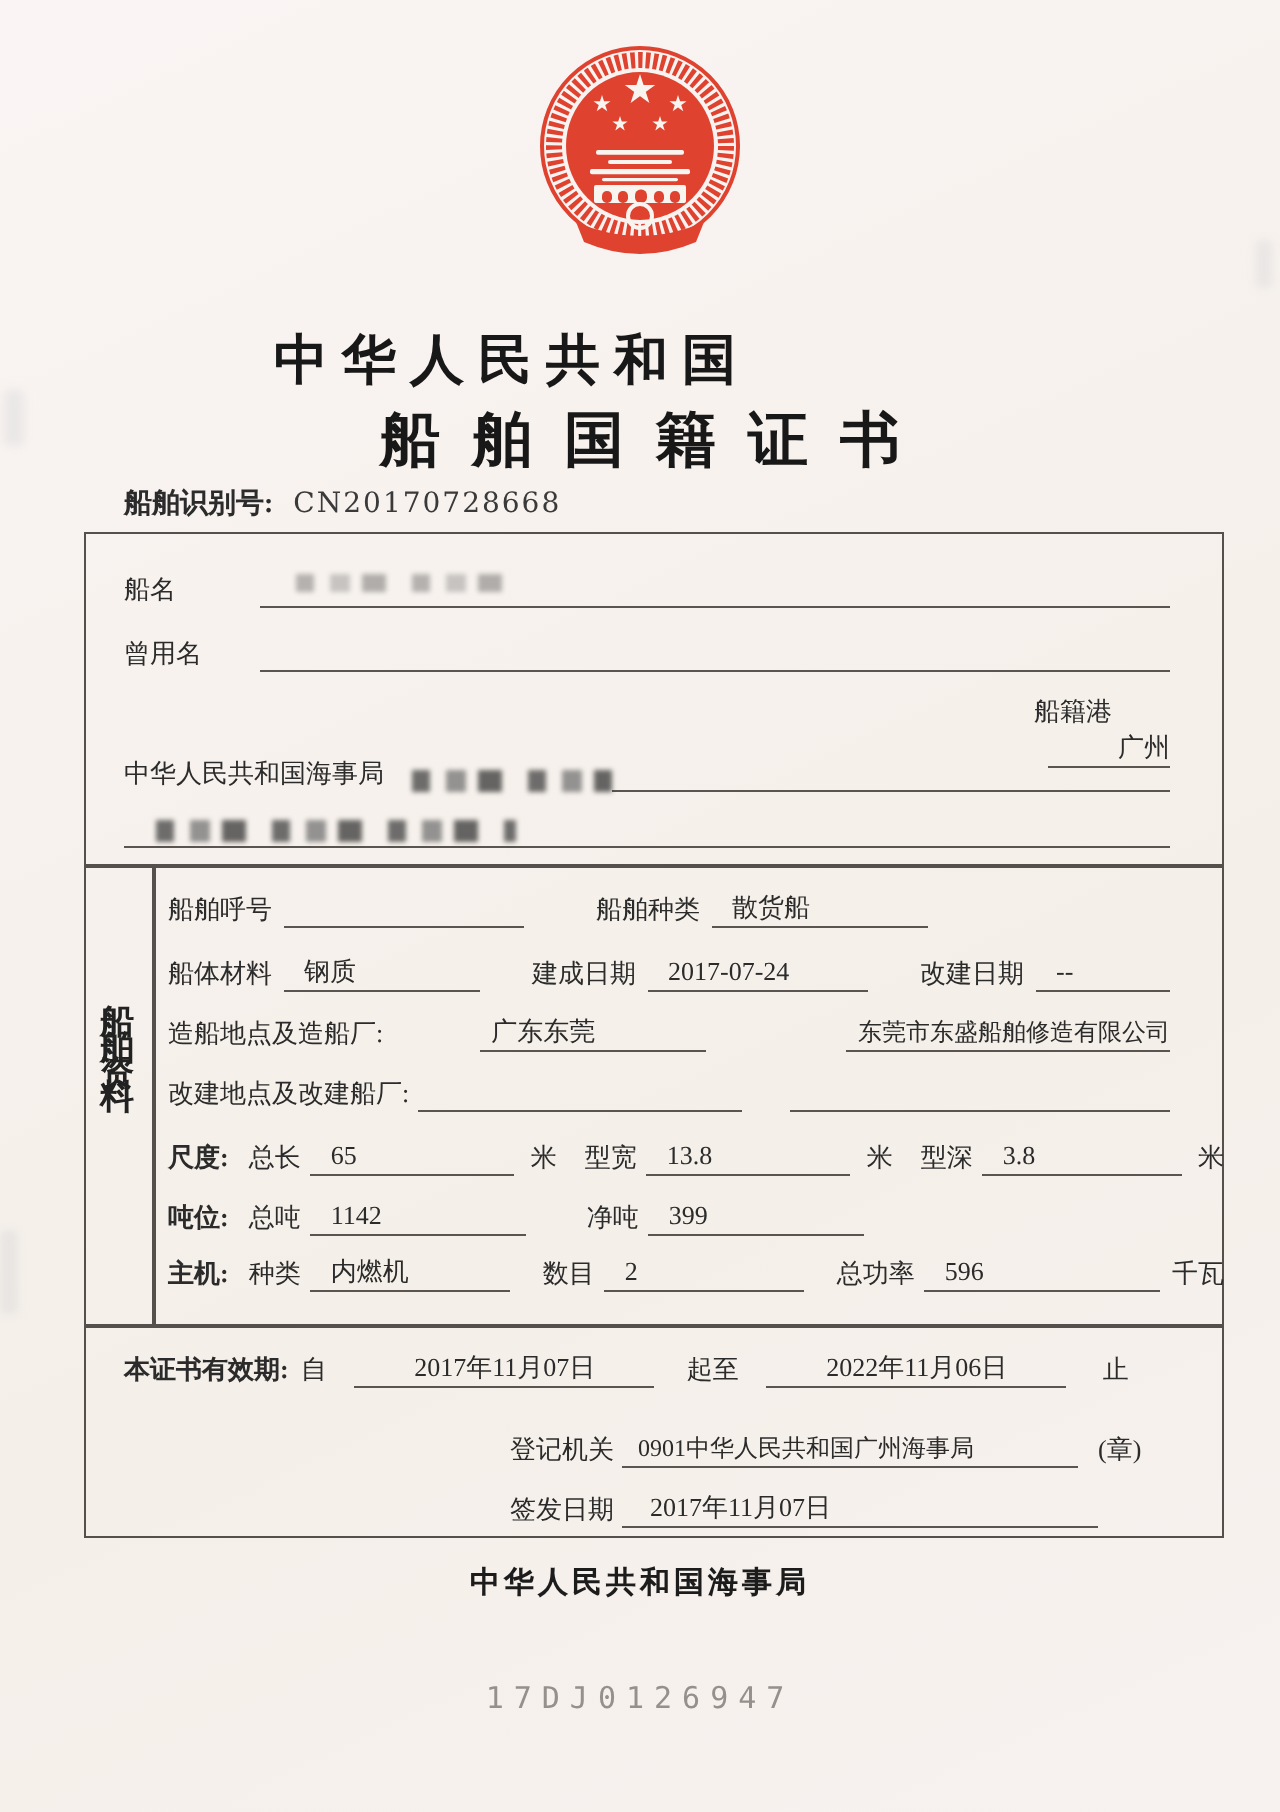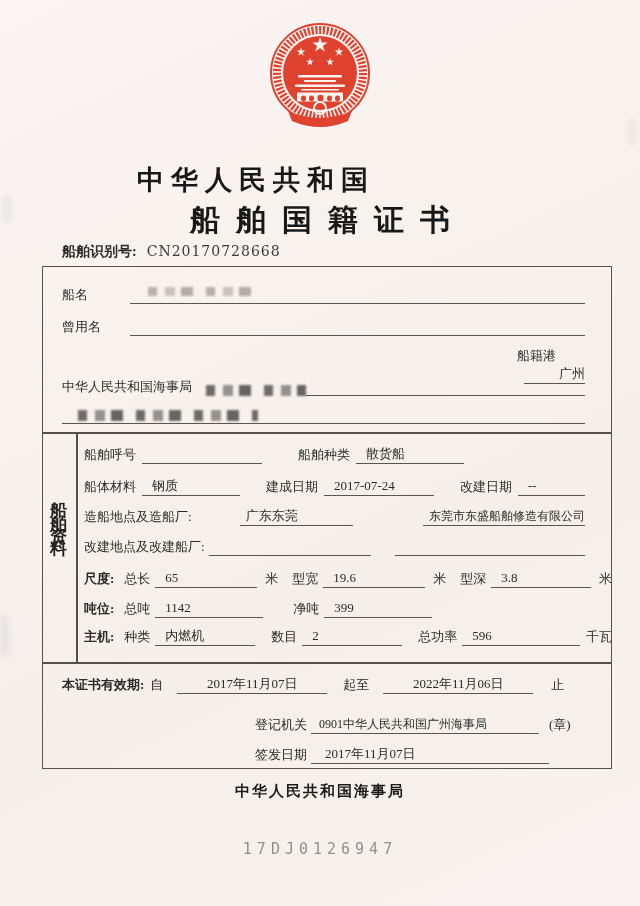--- a/index.html
+++ b/index.html
@@ -148,21 +148,21 @@
     <span class="u" style="width:162px;margin-left:4px;"></span>
     <span class="u grow" style="margin-left:24px;"></span>
   </div>
 
   <div class="row" style="left:84px;top:568px;width:528px;">
     <span class="lbl b">尺度:</span>
     <span class="lbl" style="margin-left:10px;">总长</span>
     <span class="u" style="width:102px;margin-left:5px;">65</span>
     <span class="lbl" style="margin-left:8px;">米</span>
     <span class="lbl" style="margin-left:14px;">型宽</span>
-    <span class="u" style="width:102px;margin-left:5px;">19.6</span>
+    <span class="u" style="width:102px;margin-left:5px;">13.8</span>
     <span class="lbl" style="margin-left:8px;">米</span>
     <span class="lbl" style="margin-left:14px;">型深</span>
     <span class="u grow" style="margin-left:5px;">3.8</span>
     <span class="lbl" style="margin-left:8px;">米</span>
   </div>
 
   <div class="row" style="left:84px;top:598px;width:501px;">
     <span class="lbl b">吨位:</span>
     <span class="lbl" style="margin-left:10px;">总吨</span>
     <span class="u" style="width:108px;margin-left:5px;">1142</span>

